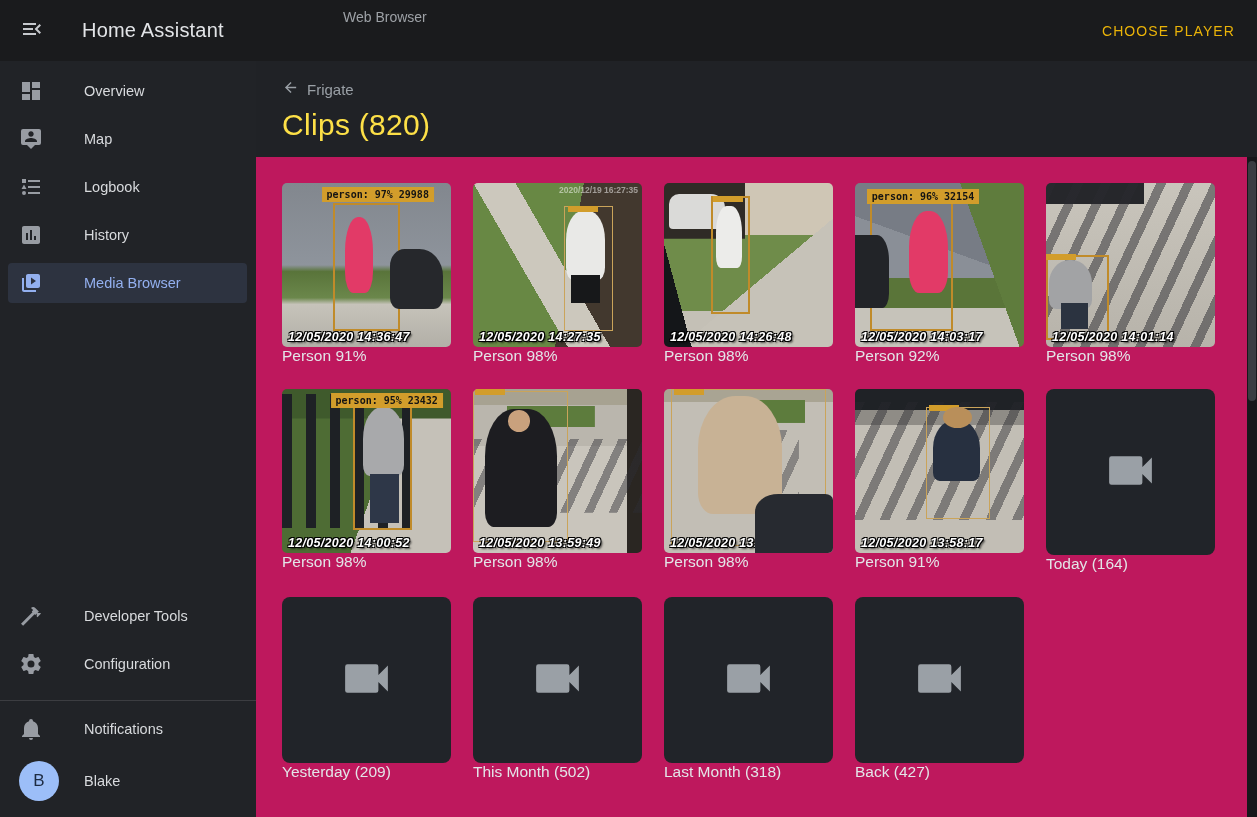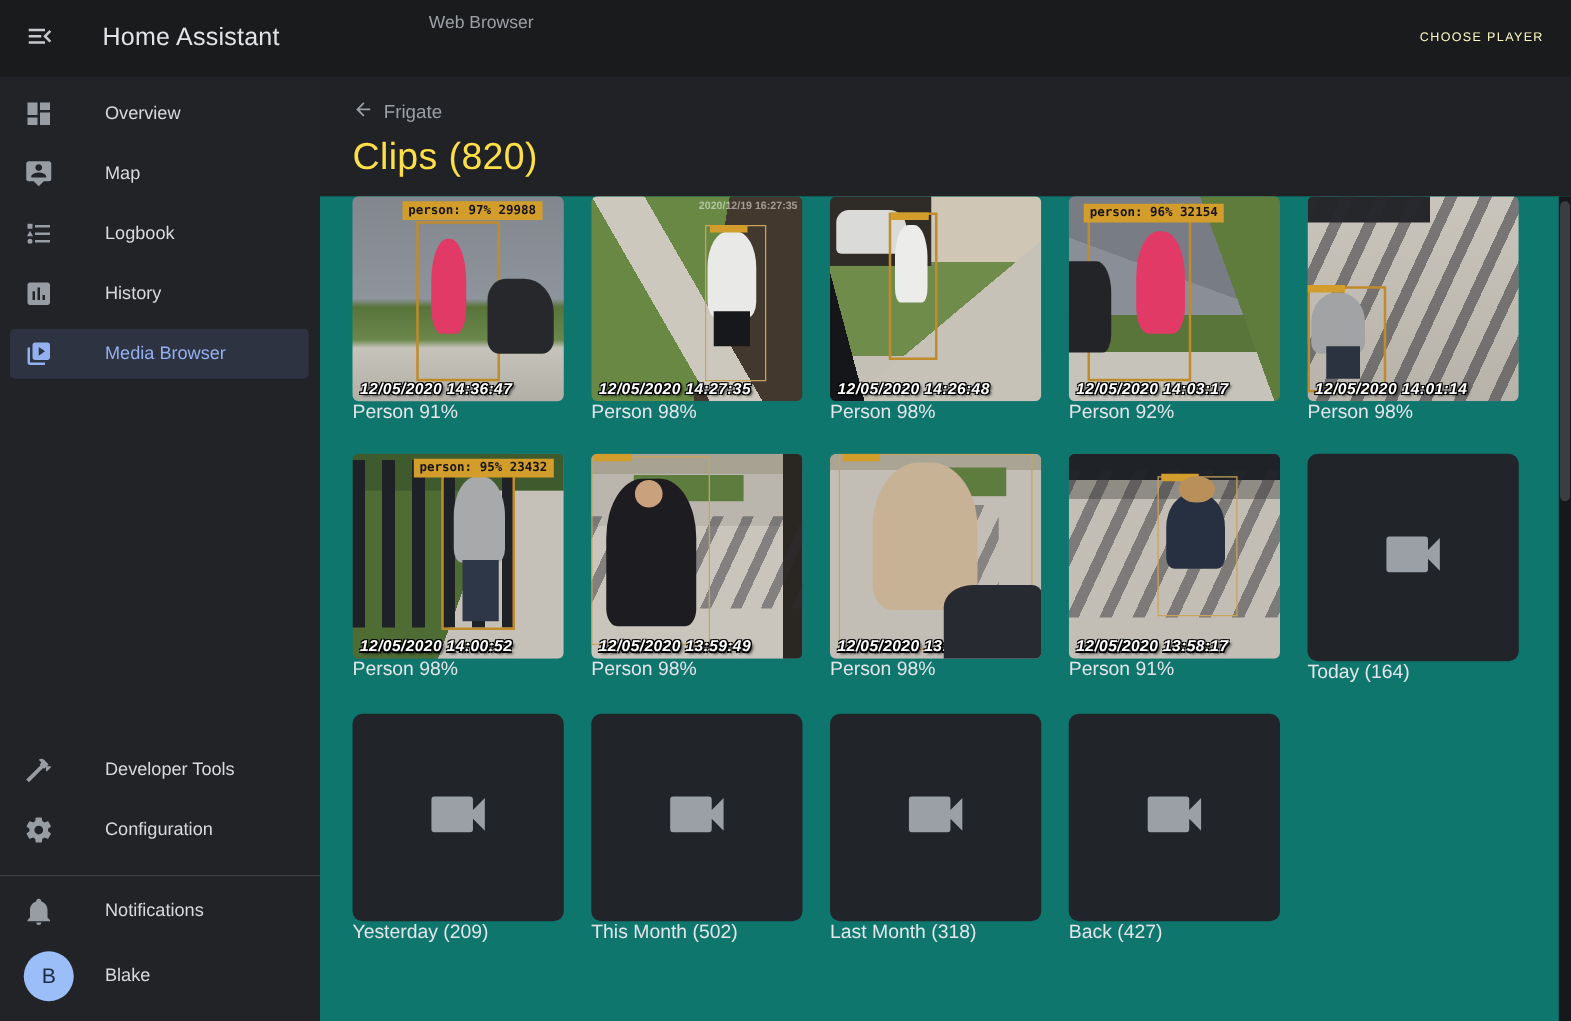--- a/index.html
+++ b/index.html
@@ -10,21 +10,21 @@
   
   .topbar { height:61px; background:#1a1b1d; display:flex; align-items:center; flex-shrink:0; position:relative; z-index:5; }
   .menu-btn { width:48px; height:48px; margin-left:8px; border:none; background:transparent; cursor:pointer;
               display:flex; align-items:center; justify-content:center; }
   .menu-btn svg { width:24px; height:24px; fill:#c6c9cd; }
   .app-title { color:#e2e4e7; font-size:20px; margin-left:26px; letter-spacing:.2px; }
   .browser-head { position:absolute; left:343px; top:8px; }
   .browser-title { color:#dcdee1; font-size:20px; line-height:25px; }
   .browser-sub { color:#9da1a6; font-size:14px; line-height:18px; }
   .choose-player { margin-left:auto; margin-right:22px; background:transparent; border:none; cursor:pointer;
-                   color:#fef9c3; font-size:10px; font-weight:500; letter-spacing:1.1px; font-family:inherit; }
+                   color:#eab308; font-size:14px; font-weight:500; letter-spacing:1.1px; font-family:inherit; }
 
   
   .body { flex:1; display:flex; min-height:0; }
 
   
   .sidebar { width:256px; background:#212327; display:flex; flex-direction:column; padding-top:10px; flex-shrink:0; }
   .sidebar-item { height:40px; margin:0 9px 8px 8px; border-radius:4px; display:flex; align-items:center;
                   cursor:pointer; border:none; background:transparent; }
   .sidebar-item .icn { width:24px; height:24px; margin-left:11px; flex-shrink:0; }
   .sidebar-item .icn svg { width:24px; height:24px; fill:#989ca3; }
@@ -40,21 +40,21 @@
   .sidebar-item.user-row .lbl { margin-left:25px; }
 
   
   .main { flex:1; display:flex; flex-direction:column; min-width:0; position:relative; }
   .content-header { height:96px; background:#202226; padding:14px 0 0 26px; flex-shrink:0; }
   .breadcrumb { display:flex; align-items:center; gap:8px; background:transparent; border:none; cursor:pointer; padding:4px 0; }
   .breadcrumb svg { width:17px; height:17px; fill:#9aa0a6; }
   .breadcrumb span { color:#9aa0a6; font-size:15px; font-family:inherit; }
   .page-title { color:#fde047; font-size:30px; font-weight:400; margin-top:5px; letter-spacing:.3px; }
 
-  .scroll-area { flex:1; background:#0f766e; overflow:hidden; padding:0 0 0 26px; position:relative; }
+  .scroll-area { flex:1; background:#be185d; overflow:hidden; padding:26px 0 0 26px; position:relative; }
   .grid { display:grid; grid-template-columns:repeat(5,169px); column-gap:22px; row-gap:24px; }
   .card { cursor:pointer; }
   .caption { margin-top:0; color:#e3e5e8; font-size:15.5px; }
 
   .media { position:relative; height:164px; border-radius:5px; overflow:hidden; background:#2a2c30; }
   .folder-media { height:166px; border-radius:8px; background:#212429; display:flex; align-items:center; justify-content:center; }
   .folder-media svg { width:57px; height:57px; fill:#9aa0a6; }
 
   .bbox { position:absolute; border:2px solid #c08b2a; }
   .det-label { position:absolute; background:#d29d2b; color:#141414; font-weight:700; font-size:10px;

